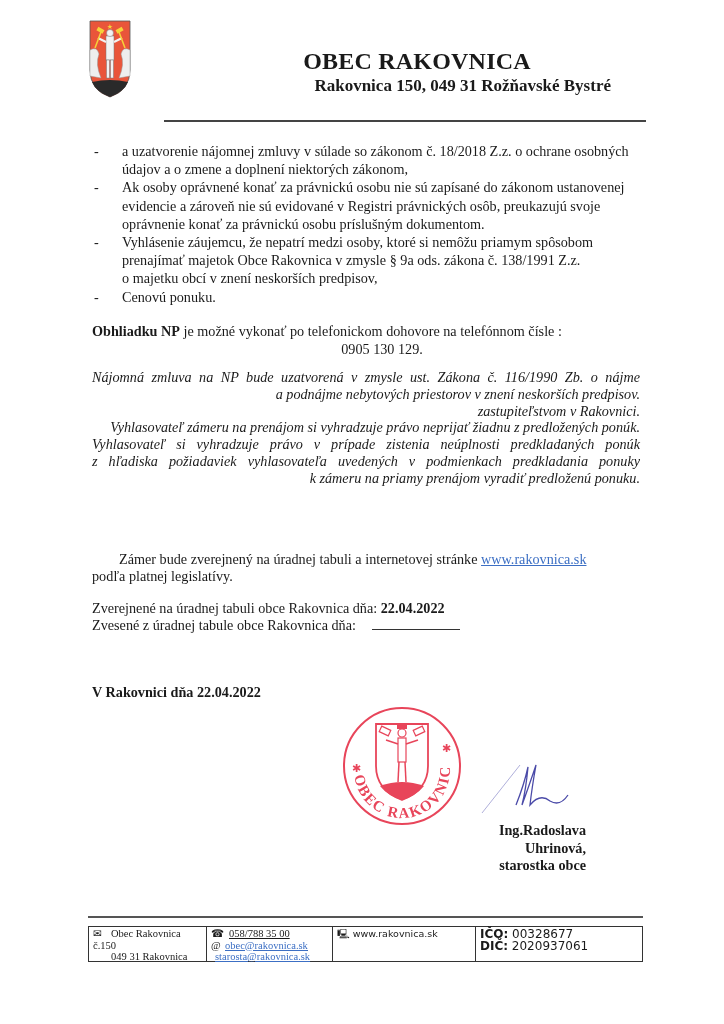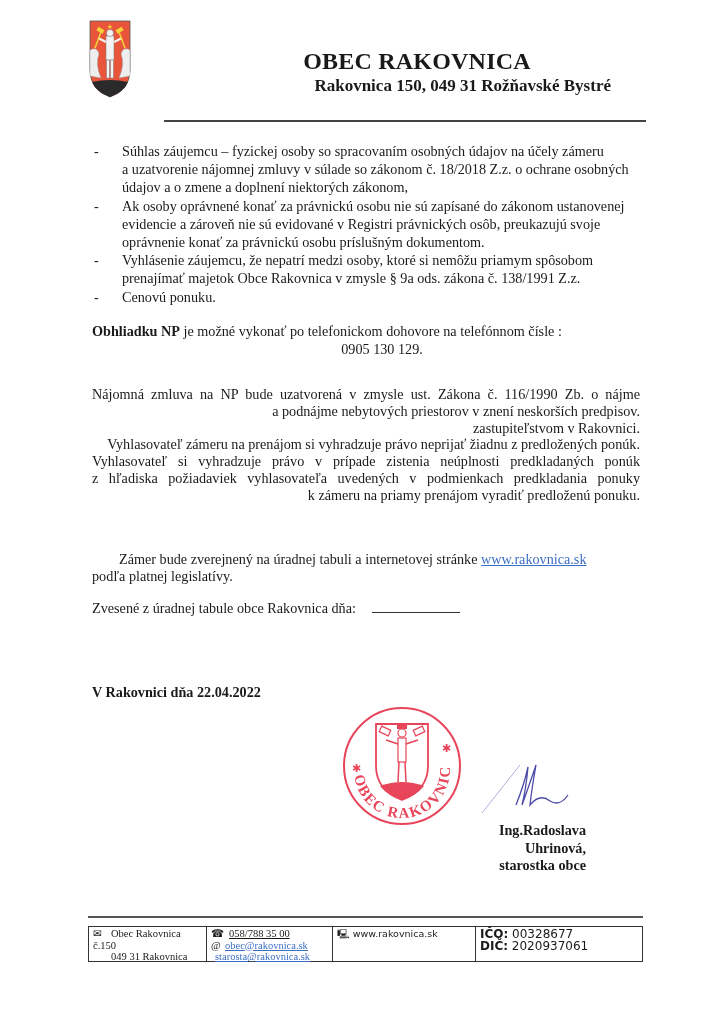--- a/index.html
+++ b/index.html
@@ -13,21 +13,21 @@
     #address { left: 226px; top: 76px; width: 385px; text-align: right; font-weight: bold; font-size: 17px; }
     #header-rule { left: 164px; top: 120px; width: 482px; height: 1.5px; background: #444; }
 
     
     #requirements { left: 92px; top: 142px; width: 560px; }
     .req { display: flex; line-height: 18.2px; }
     .req .dash { width: 30px; flex: none; padding-left: 2px; }
     .req .txt { flex: 1; }
     #inspection { left: 92px; top: 323px; width: 560px; line-height: 17.5px; }
     #inspection .phone { display: block; text-align: center; padding-left: 20px; }
-    #terms { left: 92px; top: 386px; width: 548px; line-height: 16.8px; text-align: justify; }
+    #terms { left: 92px; top: 369px; width: 548px; line-height: 16.8px; text-align: justify; font-style: italic; }
     #terms p { text-align: justify; }
     #terms p.left { text-align: right; }
 
     #publish { left: 92px; top: 551px; width: 560px; line-height: 17px; }
     #publish .indent { padding-left: 27px; }
     a.link { color: #3c6fc4; text-decoration: underline; }
 
     #dates { left: 92px; top: 600px; width: 560px; line-height: 17px; }
     .blank { display: inline-block; width: 88px; border-bottom: 1px solid #333; height: 12px; margin-left: 16px; vertical-align: baseline; }
 
@@ -73,38 +73,38 @@
   </svg>
 </div>
 <div id="title" class="abs">OBEC RAKOVNICA</div>
 <div id="address" class="abs">Rakovnica 150,  049 31  Rožňavské Bystré</div>
 <div id="header-rule" class="abs"></div>
 
 <div id="requirements" class="abs">
   <div class="req">
     <span class="dash">-</span>
     <span class="txt">
-      <span style="display:block">Súhlas záujemcu – fyzickej osoby so spracovaním osobných údajov na účely zámeru</span>
       <span style="display:block">a uzatvorenie nájomnej zmluvy v súlade so zákonom č. 18/2018 Z.z. o ochrane osobných</span>
       <span style="display:block">údajov a o zmene a doplnení niektorých zákonom,</span>
     </span>
   </div>
   <div class="req">
     <span class="dash">-</span>
     <span class="txt">
       <span style="display:block">Ak osoby oprávnené konať za právnickú osobu nie sú zapísané do zákonom ustanovenej</span>
       <span style="display:block">evidencie a zároveň nie sú evidované v Registri právnických osôb, preukazujú svoje</span>
       <span style="display:block">oprávnenie konať za právnickú osobu príslušným dokumentom.</span>
     </span>
   </div>
   <div class="req">
     <span class="dash">-</span>
     <span class="txt">
       <span style="display:block">Vyhlásenie záujemcu, že nepatrí medzi osoby, ktoré si nemôžu priamym spôsobom</span>
       <span style="display:block">prenajímať majetok Obce Rakovnica v zmysle § 9a ods. zákona č. 138/1991 Z.z.</span>
+      <span style="display:block">o majetku obcí v znení neskorších predpisov,</span>
     </span>
   </div>
   <div class="req">
     <span class="dash">-</span>
     <span class="txt">
       <span style="display:block">Cenovú ponuku.</span>
     </span>
   </div>
 </div>
 
@@ -122,20 +122,21 @@
   <p style="text-align-last: justify">z hľadiska požiadaviek vyhlasovateľa uvedených v podmienkach predkladania ponuky</p>
   <p class="left">k zámeru na priamy prenájom vyradiť predloženú ponuku.</p>
 </div>
 
 <div id="publish" class="abs">
   <div class="indent"><span>Zámer bude zverejnený na úradnej tabuli a internetovej stránke </span><a class="link">www.rakovnica.sk</a></div>
   <div>podľa platnej legislatívy.</div>
 </div>
 
 <div id="dates" class="abs">
+  <div><span>Zverejnené na úradnej tabuli obce Rakovnica dňa: </span><b>22.04.2022</b></div>
   <div><span>Zvesené z úradnej tabule obce Rakovnica dňa:</span><span class="blank"></span></div>
 </div>
 
 <div id="place-date" class="abs">V Rakovnici dňa 22.04.2022</div>
 
 <div id="stamp" class="abs">
   <svg width="128" height="122" viewBox="0 0 128 122">
     <defs>
       <path id="arc" d="M16 64 A48 48 0 0 0 112 64"></path>
     </defs>

